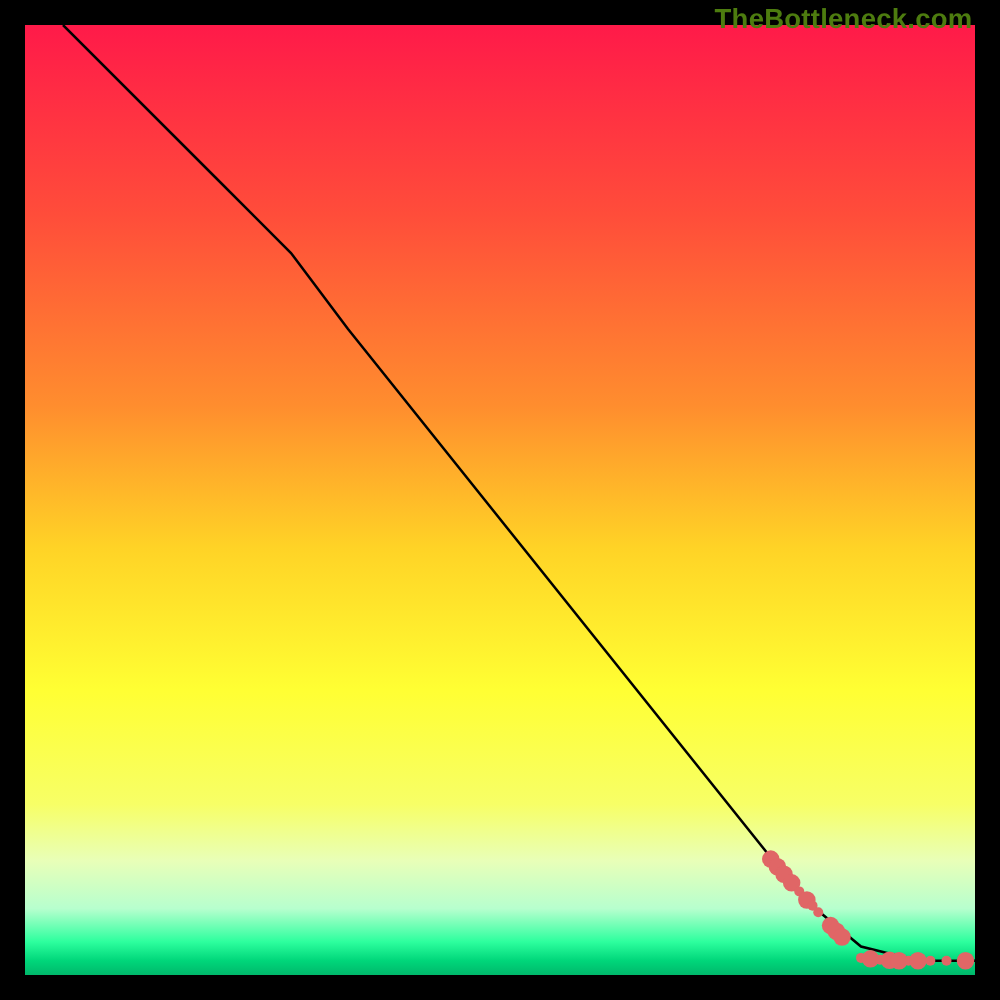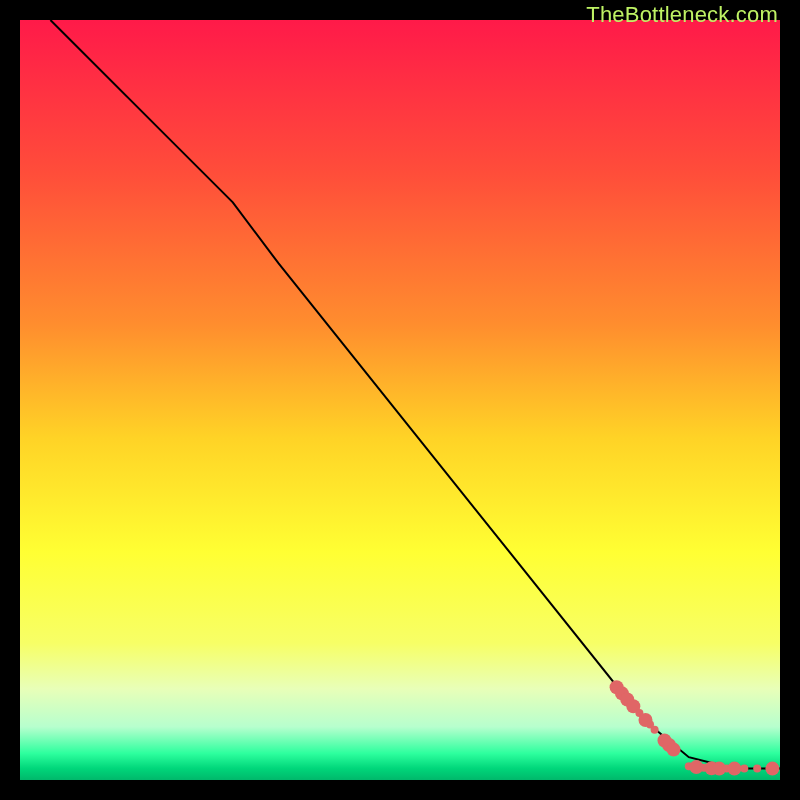--- a/index.html
+++ b/index.html
@@ -23,23 +23,23 @@
     position: absolute;
     left: 0;
     top: 0;
     width: 760px;
     height: 760px;
   }
   .watermark {
     position: absolute;
     top: 2px;
     right: 22px;
-    color: #bef264;
+    color: #4d7c0f;
     font-size: 22px;
-    font-weight: 400;
+    font-weight: 700;
     letter-spacing: 0.2px;
   }
 </style>
 </head>
 <body>
 
 <div class="frame">
   <svg class="plot-area" viewBox="0 0 760 760">
     <defs>
       <linearGradient id="bg-grad" x1="0" y1="0" x2="0" y2="1">

